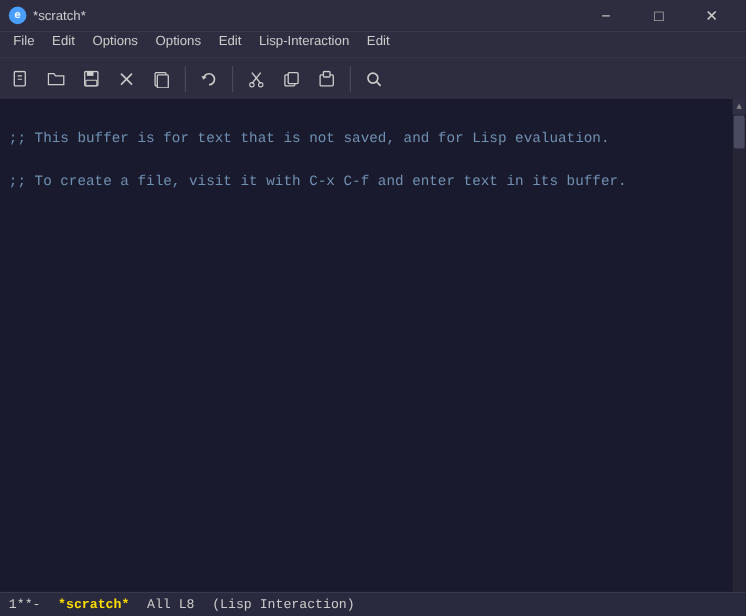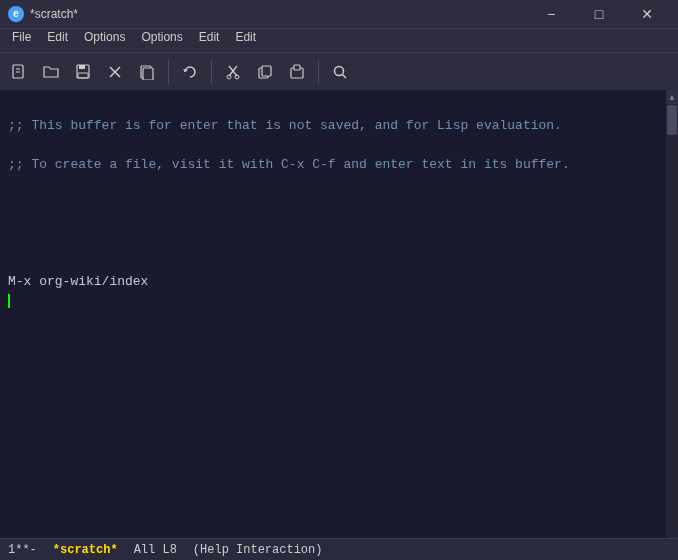--- a/index.html
+++ b/index.html
@@ -213,20 +213,21 @@
     <button class="title-btn close">✕</button>
   </div>
 </div>
 
 <div class="menu-bar">
   <div class="menu-item">File</div>
   <div class="menu-item">Edit</div>
   <div class="menu-item">Options</div>
   <div class="menu-item">Options</div>
   <div class="menu-item">Edit</div>
+  <div class="menu-item">Lisp-Interaction</div>
   <div class="menu-item">Edit</div>
 </div>
 
 <div class="toolbar">
   <button class="toolbar-btn">
 
     <svg width="16" height="16" viewBox="0 0 16 16" fill="#cccccc">
       <rect x="2" y="1" width="10" height="13" rx="1" fill="none" stroke="#cccccc" stroke-width="1.2"></rect>
       <line x1="5" y1="5" x2="9" y2="5" stroke="#cccccc" stroke-width="1"></line>
       <line x1="5" y1="8" x2="9" y2="8" stroke="#cccccc" stroke-width="1"></line>
@@ -288,32 +289,31 @@
   <button class="toolbar-btn">
     <svg width="16" height="16" viewBox="0 0 16 16">
       <circle cx="7" cy="7" r="4.5" fill="none" stroke="#cccccc" stroke-width="1.5"></circle>
       <line x1="10.5" y1="10.5" x2="14" y2="14" stroke="#cccccc" stroke-width="1.5"></line>
     </svg>
   </button>
 </div>
 
 <div class="editor-container">
   <div class="editor-main">
-<span class="comment-line" style="display: block;">;; This buffer is for enter that is not saved, and for Lisp evaluation.</span>
+<span class="comment-line" style="display: block;">;; This buffer is for text that is not saved, and for Lisp evaluation.</span>
 <span class="comment-line" style="display: block;">;; To create a file, visit it with C-x C-f and enter text in its buffer.</span>
 <span style="display: block;"> </span>
 <span style="display: block;"> </span>
-<span class="cursor-line" style="display: block;"><span style="display: block;">M-x org-wiki/index</span><span class="cursor"></span></span>
   </div>
   <div class="scrollbar">
     <div class="scrollbar-arrow">▲</div>
     <div class="scrollbar-thumb"></div>
   </div>
 </div>
 
 <div class="status-bar">
   <span class="status-item">
     <span>1</span><span>**-</span>
   </span>
   <span class="status-item status-buffer-name">*scratch*</span>
   <span class="status-item">All L8</span>
-  <span class="status-item">(Help Interaction)</span>
+  <span class="status-item">(Lisp Interaction)</span>
 </div>
 
 </body></html>

